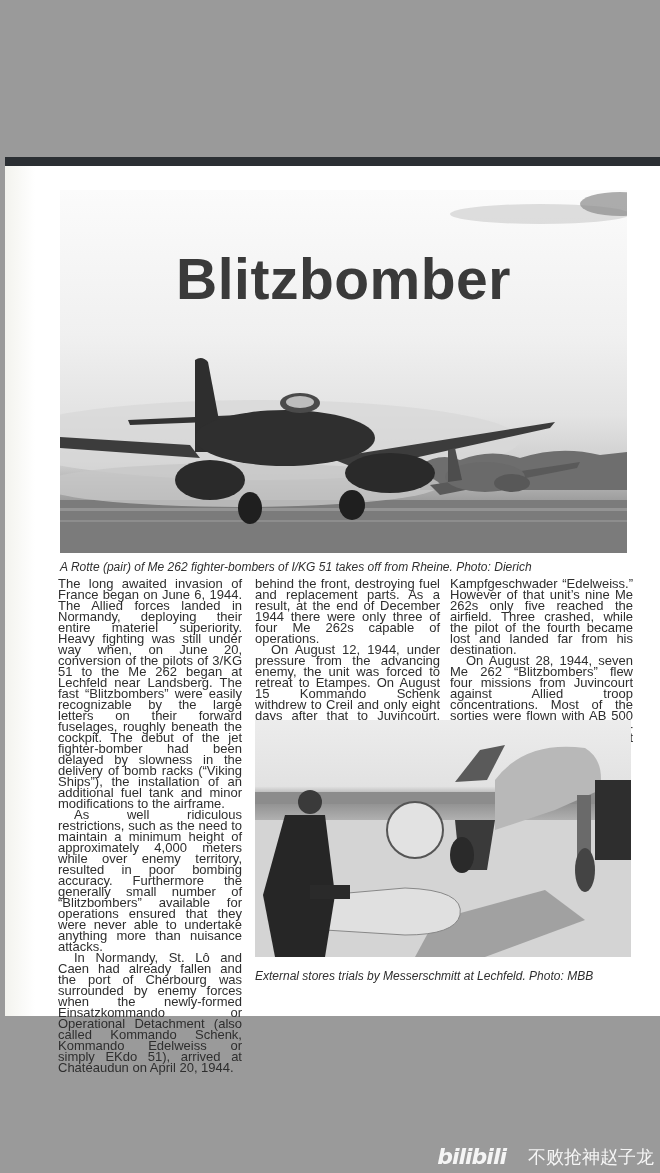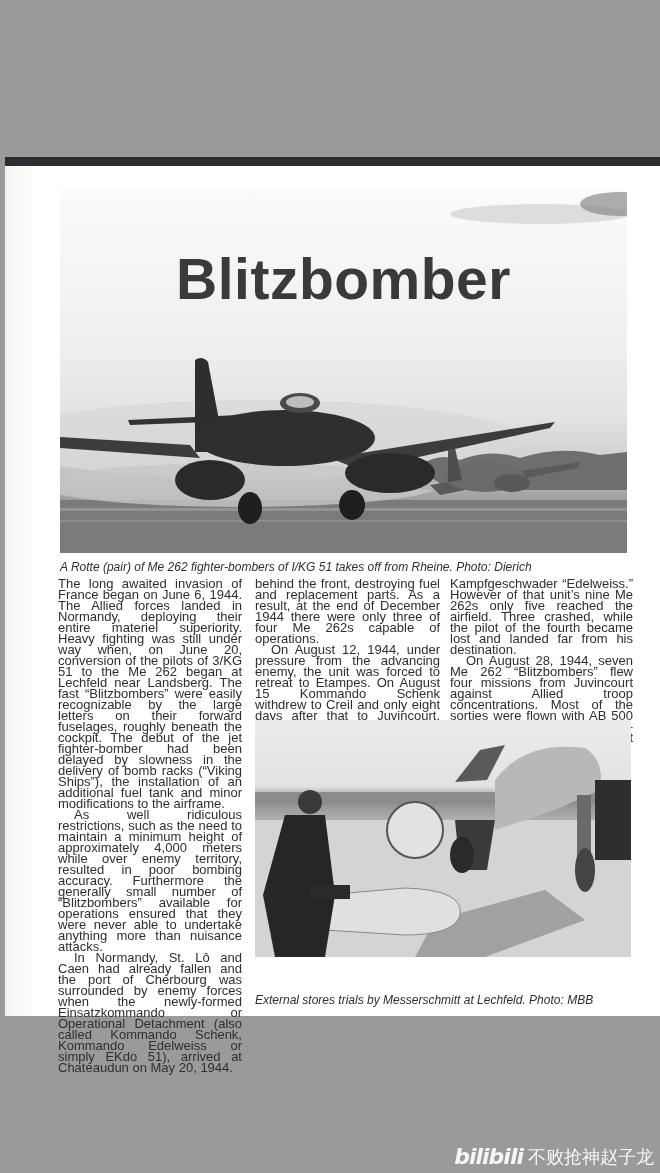--- a/index.html
+++ b/index.html
@@ -24,38 +24,38 @@
   #title {
     position: absolute; left: 0; top: 56px; width: 100%;
     text-align: center; font-weight: bold; font-size: 57px;
     color: #3a3a3a; letter-spacing: 0.5px;
   }
   .caption {
     position: absolute; font-style: italic; font-size: 12px; color: #2f2f2f;
     white-space: nowrap;
   }
   #caption1 { left: 55px; top: 394px; }
-  #caption2 { left: 250px; top: 803px; margin-top: 24px; }
+  #caption2 { left: 250px; top: 803px; }
   .col {
     position: absolute; font-size: 13px; line-height: 11px; color: #2e2e2e;
     text-align: justify; hyphens: none;
   }
   .col p { text-indent: 0; }
   .col p.ind { text-indent: 16px; }
   #col1 { left: 53px; top: 412px; width: 184px; }
   #col2 { left: 250px; top: 412px; width: 185px; }
   #col3 { left: 445px; top: 412px; width: 183px; }
   #photo2 {
     position: absolute; left: 250px; top: 554px; width: 376px; height: 237px;
     overflow: hidden;
     background: linear-gradient(180deg, #ececec 0%, #e2e2e2 28%, #8d8d8d 34%, #c9c9c9 48%, #d8d8d8 100%);
   }
   #photo2 svg { position: absolute; left: 0; top: 0; width: 100%; height: 100%; }
   #watermark {
-    position: absolute; right: 6px; bottom: 4px; display: flex; align-items: center; gap: 5px;
+    position: absolute; right: 6px; bottom: 4px; display: flex; align-items: center; gap: 22px;
     color: #ffffff; opacity: 0.9;
   }
   #wm-logo { font-family: "DejaVu Sans", sans-serif; font-weight: bold; font-size: 22px; letter-spacing: -1px; font-style: italic; }
   #wm-user { font-family: "DejaVu Sans", sans-serif; font-size: 18px; text-align: right; }
 </style>
 </head>
 <body>
 
 <div id="viewer">
   <div id="topbar"></div>
@@ -101,21 +101,21 @@
         <ellipse cx="452" cy="293" rx="18" ry="9" fill="#585858"></ellipse>
       </svg>
       <div id="title">Blitzbomber</div>
     </div>
 
     <div id="caption1" class="caption">A Rotte (pair) of Me 262 fighter-bombers of I/KG 51 takes off from Rheine. Photo: Dierich</div>
 
     <div id="col1" class="col">
       <p>The long awaited invasion of France began on June 6, 1944. The Allied forces landed in Normandy, deploying their entire materiel superiority. Heavy fighting was still under way when, on June 20, conversion of the pilots of 3/KG 51 to the Me 262 began at Lechfeld near Landsberg. The fast “Blitzbombers” were easily recognizable by the large letters on their forward fuselages, roughly beneath the cockpit. The debut of the jet fighter-bomber had been delayed by slowness in the delivery of bomb racks (“Viking Ships”), the installation of an additional fuel tank and minor modifications to the airframe.</p>
       <p class="ind">As well ridiculous restrictions, such as the need to maintain a minimum height of approximately 4,000 meters while over enemy territory, resulted in poor bombing accuracy. Furthermore the generally small number of “Blitzbombers” available for operations ensured that they were never able to undertake anything more than nuisance attacks.</p>
-      <p class="ind">In Normandy, St. Lô and Caen had already fallen and the port of Cherbourg was surrounded by enemy forces when the newly-formed Einsatzkommando or Operational Detachment (also called Kommando Schenk, Kommando Edelweiss or simply EKdo 51), arrived at Chateaudun on May 20, 1944.</p>
+      <p class="ind">In Normandy, St. Lô and Caen had already fallen and the port of Cherbourg was surrounded by enemy forces when the newly-formed Einsatzkommando or Operational Detachment (also called Kommando Schenk, Kommando Edelweiss or simply EKdo 51), arrived at Chateaudun on April 20, 1944.</p>
     </div>
 
     <div id="col2" class="col">
       <p>behind the front, destroying fuel and replacement parts. As a result, at the end of December 1944 there were only three of four Me 262s capable of operations.</p>
       <p class="ind">On August 12, 1944, under pressure from the advancing enemy, the unit was forced to retreat to Etampes. On August 15 Kommando Schenk withdrew to Creil and only eight days after that to Juvincourt, where on August 23 the unit was reinforced by elements of the 3rd Staffel of</p>
     </div>
 
     <div id="col3" class="col">
       <p>Kampfgeschwader “Edelweiss.” However of that unit’s nine Me 262s only five reached the airfield. Three crashed, while the pilot of the fourth became lost and landed far from his destination.</p>
       <p class="ind">On August 28, 1944, seven Me 262 “Blitzbombers” flew four missions from Juvincourt against Allied troop concentrations. Most of the sorties were flown with AB 500 bomb dispensers filled with SD-10 anti-personnel bombs. At the end of Au-</p>

